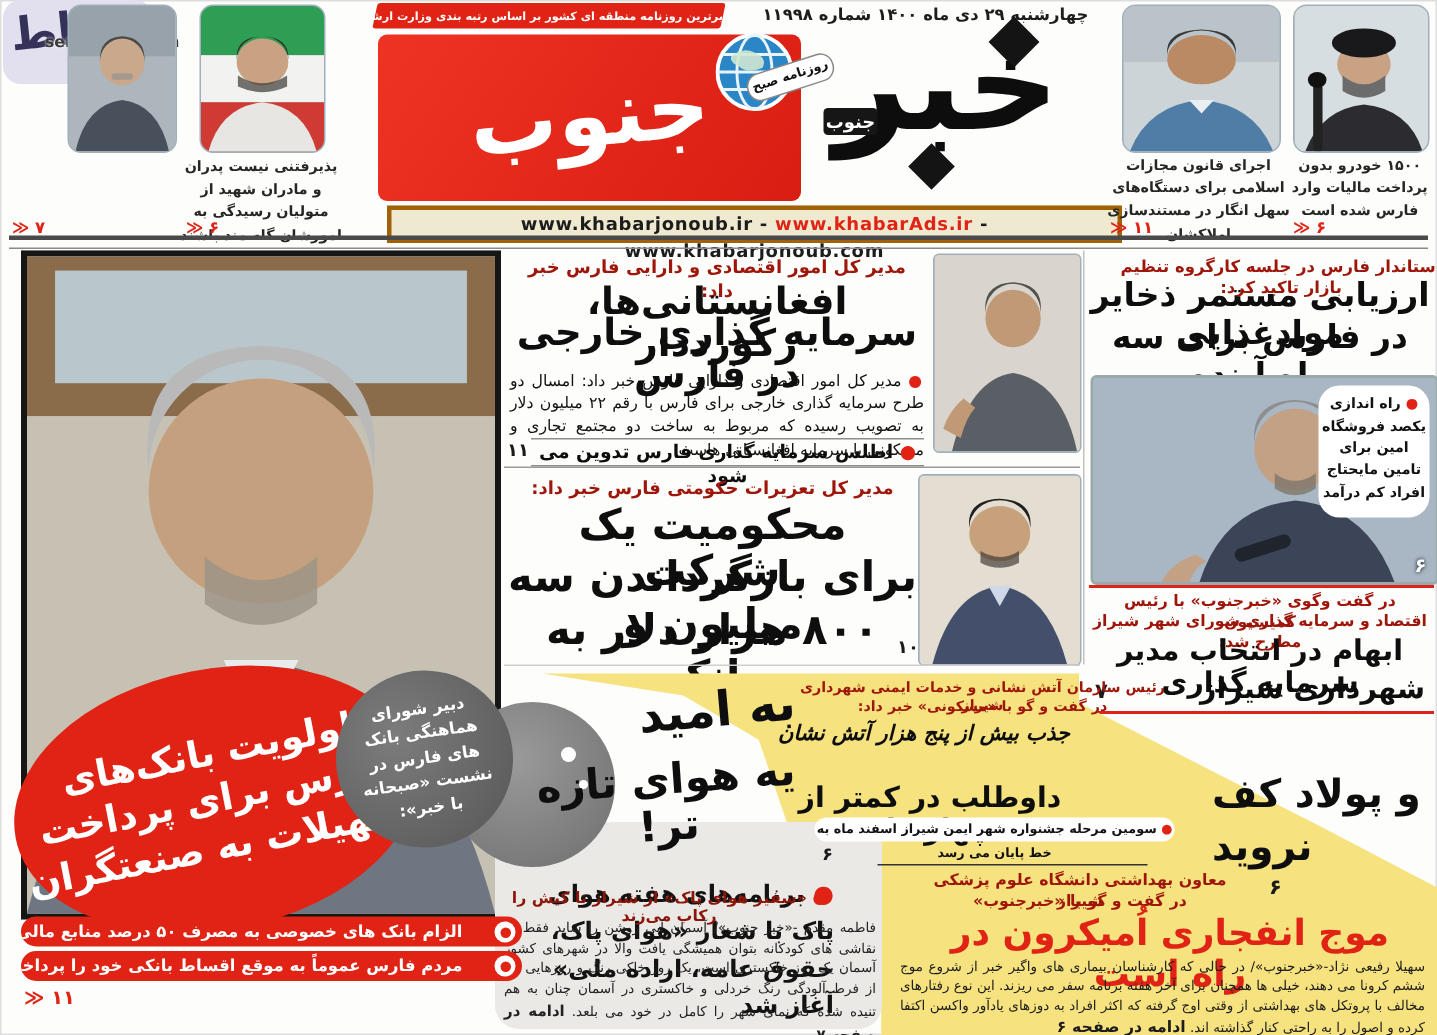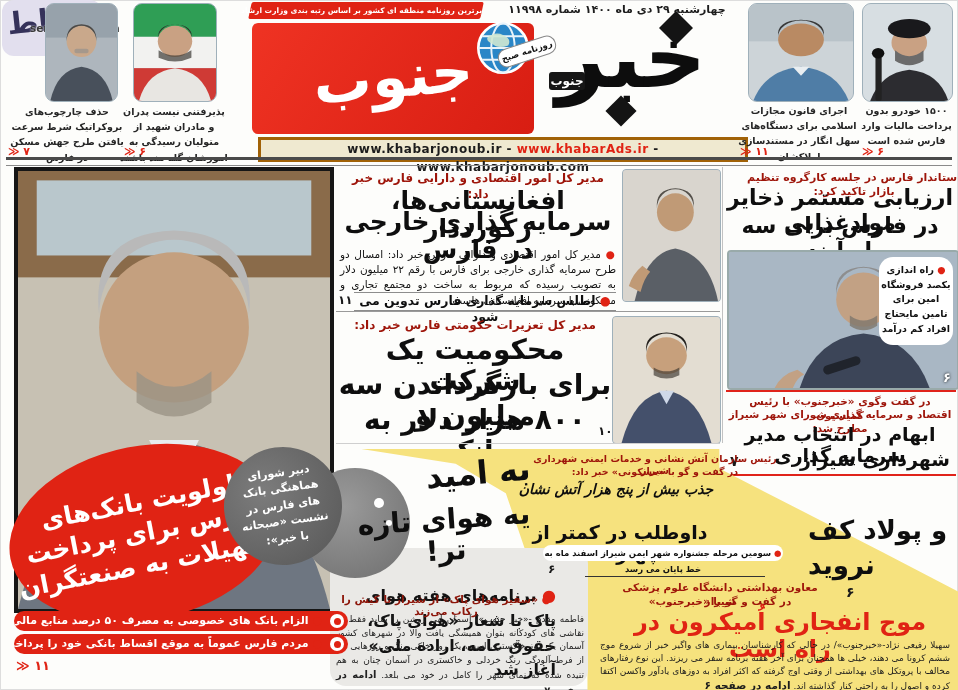--- a/index.html
+++ b/index.html
@@ -37,21 +37,20 @@
   <div class="abs photo" style="left:45px;top:3px;width:71px;height:97px;">
     <svg class="ph" viewBox="0 0 100 130" preserveAspectRatio="none">
       <rect width="100" height="130" fill="#aeb6bd"></rect>
         <rect width="100" height="45" fill="#97a2ab"></rect>
       <circle cx="50" cy="50" r="21" fill="#c9a88b"></circle>
       <path d="M29 50 a21 21 0 0 1 42 0 q1 -22 -21 -23 q-22 1 -21 23Z" fill="#4d4a46"></path>
       <path d="M6 130 Q16 88 50 84 Q84 88 94 130 Z" fill="#48505b"></path>
       <rect x="40" y="60" width="20" height="6" rx="3" fill="#8d8d8d" opacity="0.6"></rect>
     </svg>
   </div>
-  <div class="abs cap" style="left:4px;top:104px;width:126px;">حذف چارچوب‌های بروکراتیک شرط سرعت یافتن طرح جهش مسکن در فارس</div>
   <div class="abs pgr" style="left:8px;top:145px;">۷</div>
 
   <div class="abs photo" style="left:133px;top:3px;width:82px;height:97px;">
     <svg class="ph" viewBox="0 0 100 130" preserveAspectRatio="none">
       <rect width="100" height="44" fill="#2f9e55"></rect>
         <rect y="44" width="100" height="42" fill="#f2f2f0"></rect>
         <rect y="86" width="100" height="44" fill="#cf3a35"></rect>
       <circle cx="50" cy="50" r="21" fill="#c9a183"></circle>
       <path d="M29 48 a21 21 0 0 1 42 0 q1 -20 -21 -21 q-22 1 -21 21Z" fill="#2e2b28"></path>
       <path d="M30 62 q20 14 40 0 l0 10 q-20 10 -40 0Z" fill="#3c3933" opacity="0.7"></path>

